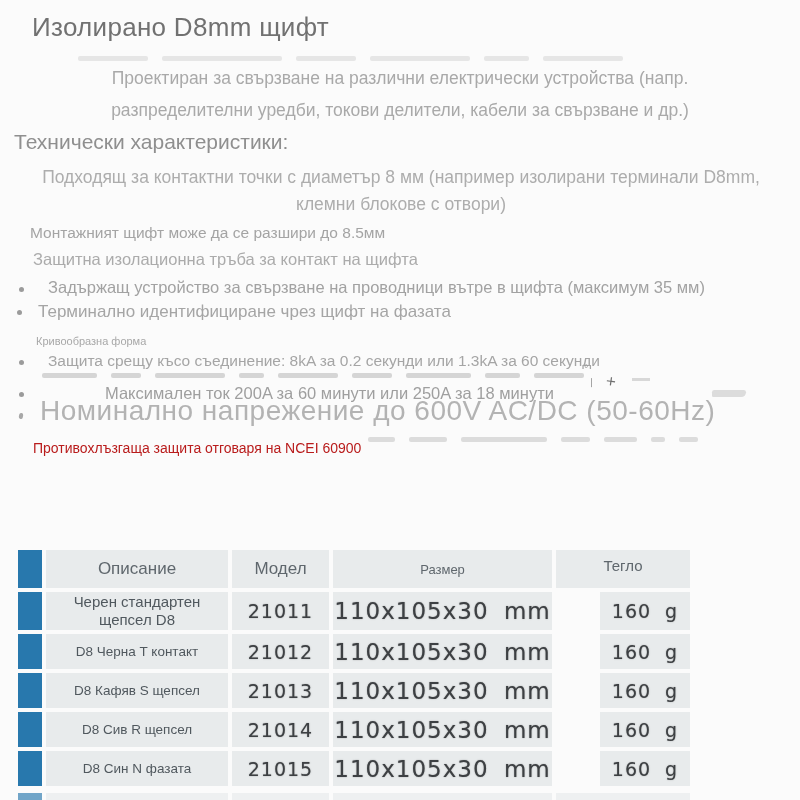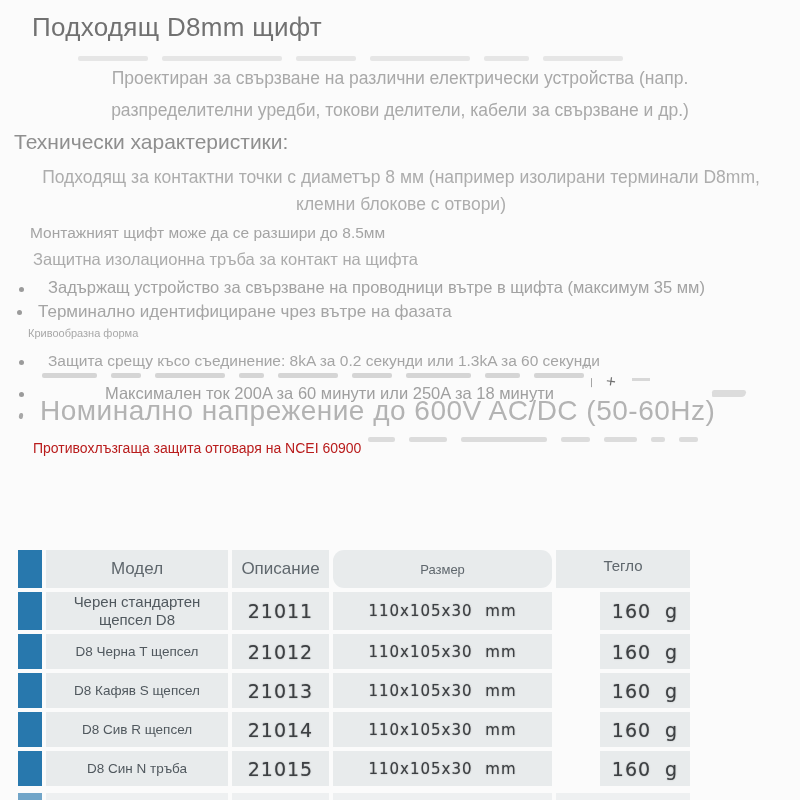--- a/index.html
+++ b/index.html
@@ -47,42 +47,42 @@
     left:18px;top:550px;display:grid;
     grid-template-columns:24px 182px 97px 219px 134px;
     grid-template-rows:38px 38px 35px 35px 35px 35px;
     gap:4px;
   }
   .cell{background:#e8ebec;display:flex;align-items:center;justify-content:center;text-align:center;}
   .cell.blue{background:#2878ad;}
   .hdr{color:#5f676d;}
   .hdr-desc{font-size:17px;}
   .hdr-model{font-size:17px;}
-  .hdr-size{font-size:13px;border-radius:11px;}
+  .hdr-size{font-size:13px;}
   .hdr-weight{font-size:15px;align-items:flex-start;padding-top:7px;box-sizing:border-box;}
   .c-desc{font-size:13.5px;color:#50585e;line-height:17px;padding:0 10px;}
   .c-desc-first{font-size:15px;line-height:18px;}
   .scan{
     font-family:"DejaVu Sans", sans-serif;color:#3d4043;
     text-shadow:0 0 1.3px rgba(70,70,70,.55);letter-spacing:1px;
   }
   .c-model{font-size:19px;}
-  .c-size{font-size:15px;word-spacing:7px;}
+  .c-size{font-size:23px;word-spacing:7px;}
   .c-weight{font-size:19px;word-spacing:7px;margin-left:44px;}
   
   .partial-strip{
     left:18px;top:793px;display:grid;
     grid-template-columns:24px 182px 97px 219px 134px;gap:4px;opacity:.65;
   }
   .partial-strip .cell{height:12px;}
 </style>
 </head>
 <body>
 
-<h1 class="abs doc-title" style="margin:0;font-weight:normal;">Подходящ D8mm щифт</h1>
+<h1 class="abs doc-title" style="margin:0;font-weight:normal;">Изолирано D8mm щифт</h1>
 
 <div class="abs ghost-row ghost-top">
   <i style="width:70px"></i>
     <i style="width:120px"></i>
     <i style="width:60px"></i>
     <i style="width:100px"></i>
     <i style="width:45px"></i>
     <i style="width:80px"></i>
 </div>
 
@@ -91,23 +91,23 @@
 <h2 class="abs section-heading" style="margin:0;font-weight:normal;">Технически характеристики:</h2>
 
 <p class="abs feat f-fit" style="margin:0;">Подходящ за контактни точки с диаметър 8 мм (например изолирани терминали D8mm, клемни блокове с отвори)</p>
 <p class="abs feat f-expand" style="margin:0;">Монтажният щифт може да се разшири до 8.5мм</p>
 <p class="abs feat f-tube" style="margin:0;">Защитна изолационна тръба за контакт на щифта</p>
 
 <span class="abs bullet b1"></span>
 <p class="abs feat f-retainer" style="margin:0;">Задържащ устройство за свързване на проводници вътре в щифта (максимум 35 мм)</p>
 
 <span class="abs bullet b2"></span>
-<p class="abs feat f-phase" style="margin:0;">Терминално идентифициране чрез вътре на фазата</p>
+<p class="abs feat f-phase" style="margin:0;">Терминално идентифициране чрез щифт на фазата</p>
 
-<p class="abs feat f-curved" style="margin:0;">Кривообразна форма</p>
+<p class="abs feat f-curved" style="margin:8px;">Кривообразна форма</p>
 
 <span class="abs bullet b3"></span>
 <p class="abs feat f-short" style="margin:0;">Защита срещу късо съединение: 8kA за 0.2 секунди или 1.3kA за 60 секунди</p>
 
 <div class="abs ghost-row ghost-mid">
   <i style="width:55px"></i>
     <i style="width:30px"></i>
     <i style="width:70px"></i>
     <i style="width:25px"></i>
     <i style="width:60px"></i>
@@ -135,51 +135,51 @@
     <i style="width:90px"></i>
     <i style="width:30px"></i>
     <i style="width:35px"></i>
     <i style="width:14px"></i>
     <i style="width:20px"></i>
 </div>
 
 <div class="abs spec-table">
 
   <div class="cell blue"></div>
+  <div class="cell hdr hdr-desc">Описание</div>
   <div class="cell hdr hdr-model">Модел</div>
-  <div class="cell hdr hdr-desc">Описание</div>
   <div class="cell hdr hdr-size">Размер</div>
   <div class="cell hdr hdr-weight">Тегло</div>
 
   <div class="cell blue"></div>
   <div class="cell c-desc c-desc-first">Черен стандартен щепсел D8</div>
   <div class="cell scan c-model">21011</div>
   <div class="cell scan c-size">110x105x30 mm</div>
   <div class="cell scan c-weight">160 g</div>
 
   <div class="cell blue"></div>
-  <div class="cell c-desc">D8 Черна T щепсел</div>
+  <div class="cell c-desc">D8 Черна T контакт</div>
   <div class="cell scan c-model">21012</div>
   <div class="cell scan c-size">110x105x30 mm</div>
   <div class="cell scan c-weight">160 g</div>
 
   <div class="cell blue"></div>
   <div class="cell c-desc">D8 Кафяв S щепсел</div>
   <div class="cell scan c-model">21013</div>
   <div class="cell scan c-size">110x105x30 mm</div>
   <div class="cell scan c-weight">160 g</div>
 
   <div class="cell blue"></div>
   <div class="cell c-desc">D8 Сив R щепсел</div>
   <div class="cell scan c-model">21014</div>
   <div class="cell scan c-size">110x105x30 mm</div>
   <div class="cell scan c-weight">160 g</div>
 
   <div class="cell blue"></div>
-  <div class="cell c-desc">D8 Син N тръба</div>
+  <div class="cell c-desc">D8 Син N фазата</div>
   <div class="cell scan c-model">21015</div>
   <div class="cell scan c-size">110x105x30 mm</div>
   <div class="cell scan c-weight">160 g</div>
 </div>
 
 <div class="abs partial-strip">
   <div class="cell blue"></div>
   <div class="cell"></div>
   <div class="cell"></div>
   <div class="cell"></div>

